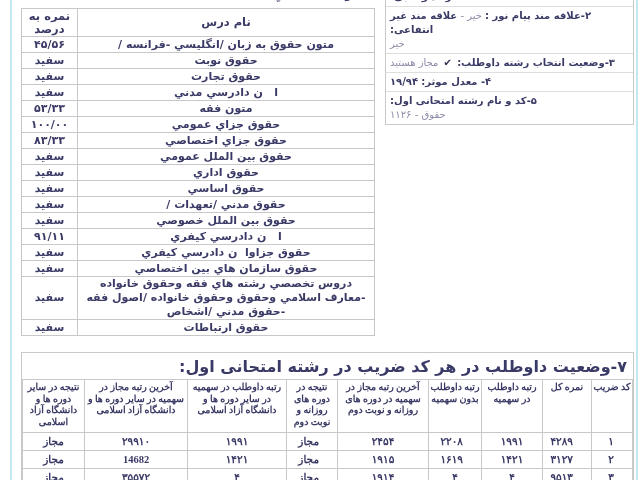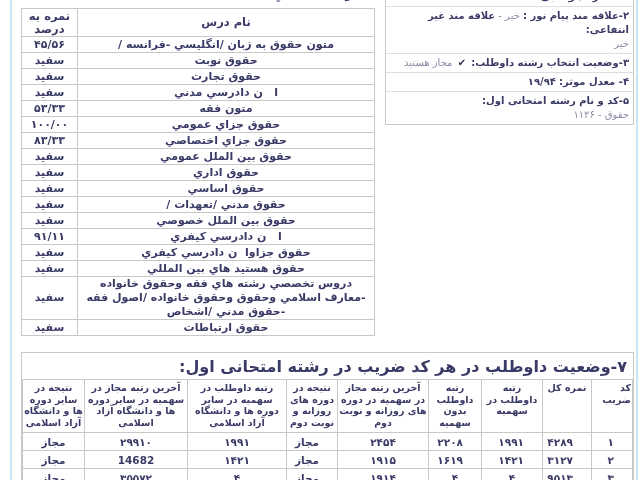--- a/index.html
+++ b/index.html
@@ -29,21 +29,21 @@
   table.scores th{font-size:11.5px;line-height:13px;height:27px;}
   table.scores td{font-size:11px;line-height:14px;height:15px;}
   table.scores td.score-col,table.scores th.score-col{width:51px;}
 
   
   .info-panel{
     position:absolute;left:385px;top:-13px;width:247px;
     border:1px solid #c9c9c9;background:#fff;direction:rtl;
   }
   .info-row{
-    border-top:1px solid #dedede;padding:2px 4px;text-align:right;
+    border-top:1px solid #dedede;padding:2px 4px;text-align:left;
     font-size:10px;line-height:14px;color:#3a3a66;
   }
   .info-row:first-child{border-top:none;}
   .info-row .lbl{font-weight:bold;color:#3a3a66;}
   .info-row .val{font-weight:normal;color:#8b8ba8;}
   .info-row .check{font-weight:bold;color:#2e2e52;padding:0 2px;}
   .info-row .val-line{display:block;font-weight:normal;color:#8b8ba8;}
 
   
   .ranks-box{
@@ -51,29 +51,29 @@
     border:1px solid #c9c9c9;background:#fff;direction:rtl;
   }
   .ranks-title{
     font-size:16px;font-weight:bold;color:#3a3a66;
     padding:4px 6px 3px 6px;text-align:right;white-space:nowrap;
   }
   table.ranks{
     width:100%;border-collapse:collapse;table-layout:fixed;direction:rtl;
   }
   table.ranks th,table.ranks td{
-    border:1px solid #c8c8c8;text-align:center;color:#3a3a66;font-weight:bold;
+    border:1px solid #c8c8c8;text-align:center;color:#3a3a66;font-weight:bold;font-family:Liberation Serif, serif;
   }
   table.ranks th{
     font-size:9.5px;line-height:11.5px;vertical-align:top;
     padding:2px 1px;height:48px;
   }
   table.ranks td{font-size:10.5px;line-height:14px;height:17px;padding:0 18px;}
   
-  table.ranks th:nth-child(1){width:38px;text-align:right;}
+  table.ranks th:nth-child(1){width:38px;}
   table.ranks th:nth-child(2){width:46px;}
   table.ranks th:nth-child(3){width:58px;}
   table.ranks th:nth-child(4){width:50px;}
   table.ranks th:nth-child(5){width:88px;}
   table.ranks th:nth-child(6){width:48px;}
   table.ranks th:nth-child(7){width:96px;}
   table.ranks th:nth-child(8){width:100px;}
 </style>
 </head>
 <body>
@@ -141,21 +141,21 @@
         </tr>
         <tr>
           <td>ا&nbsp;&nbsp;&nbsp;ن دادرسي كيفري</td>
           <td class="score-col">۹۱/۱۱</td>
         </tr>
         <tr>
           <td>حقوق جزاوا&nbsp;&nbsp;ن دادرسي كيفري</td>
           <td class="score-col">سفيد</td>
         </tr>
         <tr>
-          <td>حقوق هستید هاي بين المللي</td>
+          <td>حقوق سازمان هاي بين اختصاصي</td>
           <td class="score-col">سفيد</td>
         </tr>
         <tr>
           <td>دروس تخصصي رشته هاي فقه وحقوق خانواده -معارف اسلامي وحقوق وحقوق خانواده /اصول فقه -حقوق مدني /اشخاص</td>
           <td class="score-col">سفيد</td>
         </tr>
         <tr>
           <td>حقوق ارتباطات</td>
           <td class="score-col">سفيد</td>
         </tr>

